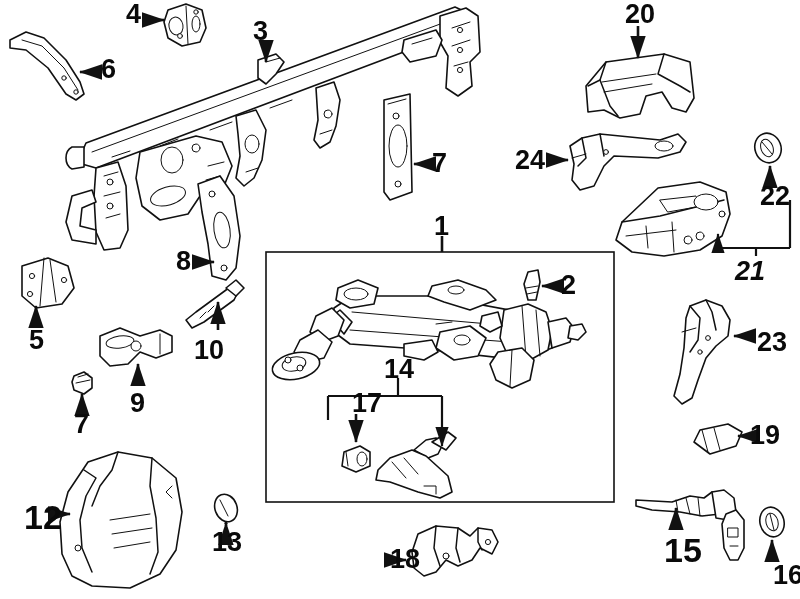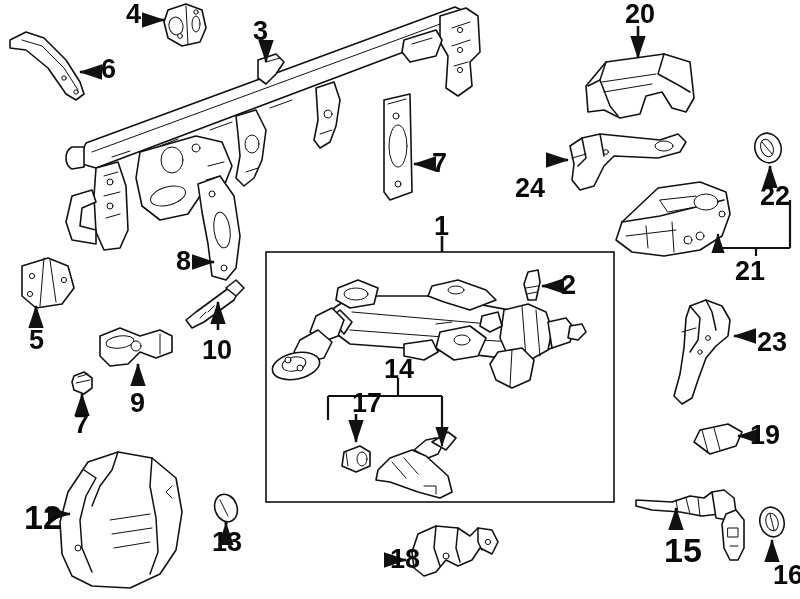--- a/index.html
+++ b/index.html
@@ -410,30 +410,30 @@
 
   <div class="callout" style="left:434px; top:213px; font-size:27px;">1</div>
   <div class="callout" style="left:561px; top:272px; font-size:27px;">2</div>
   <div class="callout" style="left:253px; top:18px;  font-size:27px;">3</div>
   <div class="callout" style="left:126px; top:1px;   font-size:27px;">4</div>
   <div class="callout" style="left:29px;  top:327px; font-size:27px;">5</div>
   <div class="callout" style="left:101px; top:56px;  font-size:27px;">6</div>
   <div class="callout" style="left:432px; top:150px; font-size:27px;">7</div>
   <div class="callout" style="left:176px; top:248px; font-size:27px;">8</div>
   <div class="callout" style="left:130px; top:390px; font-size:27px;">9</div>
-  <div class="callout" style="left:194px; top:337px; font-size:27px;margin-left:8px;">10</div>
+  <div class="callout" style="left:194px; top:337px; font-size:27px;">10</div>
   <div class="callout" style="left:74px;  top:411px; font-size:27px;">7</div>
   <div class="callout" style="left:24px;  top:500px; font-size:34px;">12</div>
   <div class="callout" style="left:212px; top:529px; font-size:27px;">13</div>
   <div class="callout" style="left:384px; top:356px; font-size:27px;">14</div>
   <div class="callout" style="left:664px; top:533px; font-size:34px;">15</div>
   <div class="callout" style="left:739px; top:562px; font-size:27px;margin-left:34px;">16</div>
   <div class="callout" style="left:352px; top:390px; font-size:27px;">17</div>
   <div class="callout" style="left:358px; top:546px; font-size:27px;margin-left:32px;">18</div>
   <div class="callout" style="left:750px; top:422px; font-size:27px;">19</div>
   <div class="callout" style="left:625px; top:1px;   font-size:27px;">20</div>
-  <div class="callout" style="left:735px; top:258px; font-size:27px;">21</div>
+  <div class="callout" style="left:735px; top:258px; font-size:27px;font-style:italic;">21</div>
   <div class="callout" style="left:760px; top:183px; font-size:27px;">22</div>
   <div class="callout" style="left:757px; top:321px; font-size:27px;margin-top:8px;">23</div>
-  <div class="callout" style="left:515px; top:147px; font-size:27px;margin-top:28px;">24</div>
+  <div class="callout" style="left:515px; top:147px; font-size:27px;">24</div>
 
 
 </div>
 
 </body></html>

